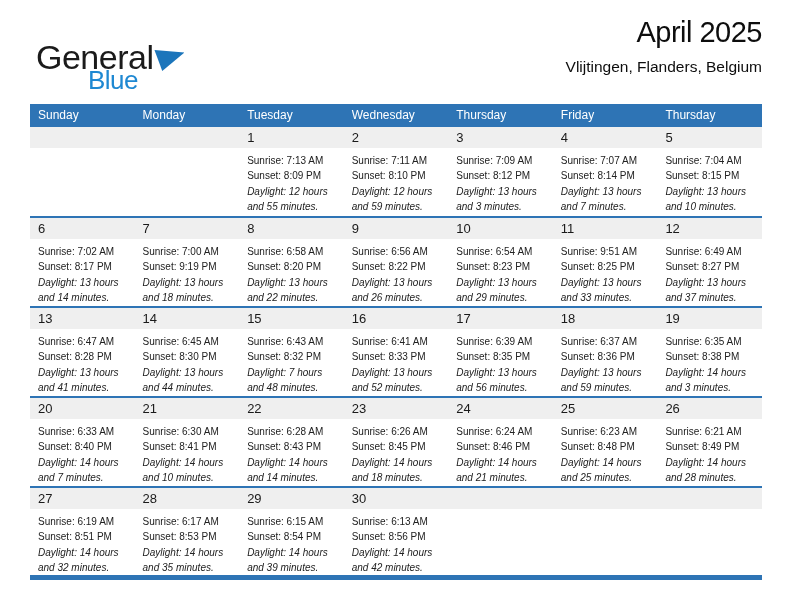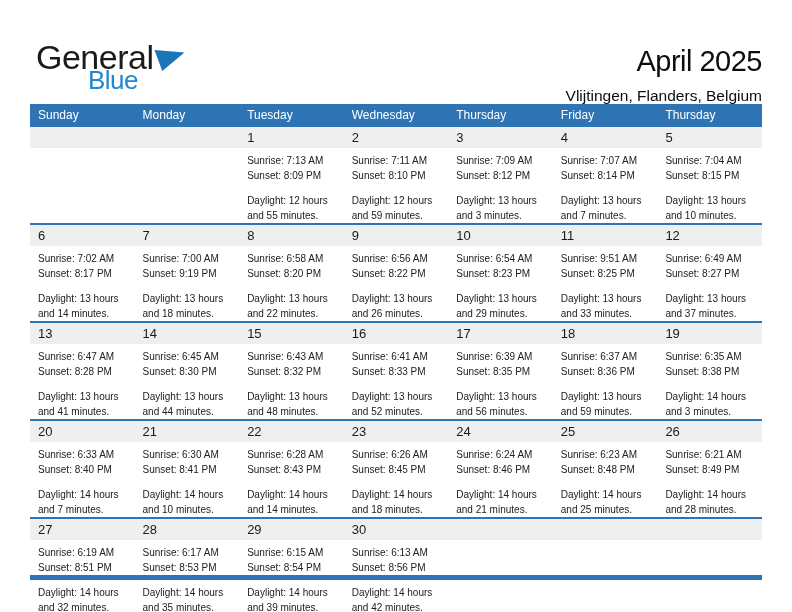--- a/index.html
+++ b/index.html
@@ -28,21 +28,21 @@
     clip-path: polygon(0 0, 100% 12%, 26% 100%);
     margin-left: 1px;
     vertical-align: -2px;
   }
   .logo-blue {
     font-size: 26px; color: var(--logo-blue);
     letter-spacing: -0.5px;
     margin: -7px 0 0 52px;
   }
   
-  .title-block { position: absolute; right: 30px; top: 45px; text-align: right; }
+  .title-block { position: absolute; right: 30px; top: 16px; text-align: right; }
   .cal-title { font-size: 29px; font-weight: 400; color: #0d0d0d; letter-spacing: -0.5px; }
   .cal-location { font-size: 15.5px; font-weight: 400; color: #0d0d0d; margin-top: 9px; }
   
   table.calendar {
     position: absolute;
     left: 30px; top: 104px;
     width: 732px;
     border-collapse: collapse;
     table-layout: fixed;
   }
@@ -64,21 +64,21 @@
     padding: 3px 4px 0 8px;
     font-size: 13px;
     color: #1a1a1a;
   }
   .details {
     padding: 6px 6px 0 8px;
     font-size: 10px;
     line-height: 14.5px;
     color: #212121;
   }
-  .details .daylight { margin-top: 11px; }
+  .details .daylight { margin-top: 2px; font-style: italic; }
   .bottom-bar {
     position: absolute;
     left: 30px; top: 575px;
     width: 732px; height: 5px;
     background: var(--accent);
   }
 </style>
 </head>
 <body>
 
@@ -232,21 +232,21 @@
               <div>Sunrise: 6:45 AM</div>
               <div>Sunset: 8:30 PM</div>
               <div class="daylight">Daylight: 13 hours and 44 minutes.</div>
             </div>
           </td>
           <td>
             <div class="num">15</div>
             <div class="details">
               <div>Sunrise: 6:43 AM</div>
               <div>Sunset: 8:32 PM</div>
-              <div class="daylight">Daylight: 13 hours and 48 minutes.</div>
+              <div class="daylight">Daylight: 7 hours and 48 minutes.</div>
             </div>
           </td>
           <td>
             <div class="num">16</div>
             <div class="details">
               <div>Sunrise: 6:41 AM</div>
               <div>Sunset: 8:33 PM</div>
               <div class="daylight">Daylight: 13 hours and 52 minutes.</div>
             </div>
           </td>

